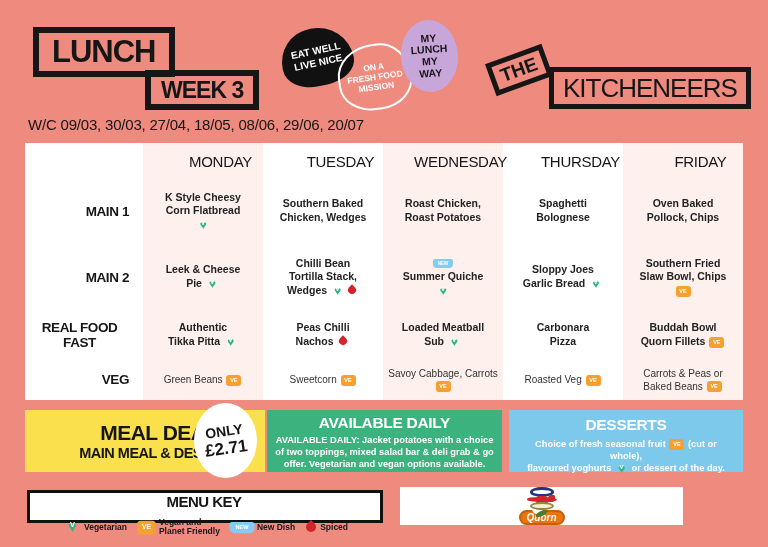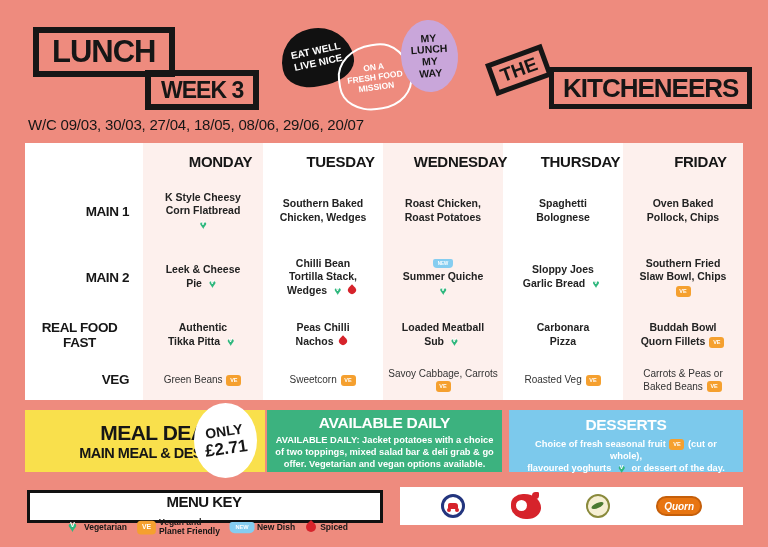--- a/index.html
+++ b/index.html
@@ -14,36 +14,36 @@
   .badge{position:absolute;display:flex;align-items:center;justify-content:center;text-align:center;font-weight:900;}
   .badge-eatwell{left:281px;top:28px;width:72px;height:58px;background:#111;color:#fff;
     border-radius:48% 52% 45% 45% / 60% 65% 38% 40%;transform:rotate(-12deg);font-size:10px;line-height:1.2;}
   .badge-mission{left:338px;top:44px;width:70px;height:62px;border:2px solid #fff;color:#fff;
     border-radius:55% 45% 50% 50% / 50% 60% 48% 45%;transform:rotate(-8deg);font-size:8.5px;line-height:1.2;}
   .badge-mylunch{left:401px;top:20px;width:57px;height:72px;background:#c9a6da;color:#161616;
     border-radius:50%;transform:rotate(-4deg);font-size:10.5px;line-height:1.12;}
   .the-box{position:absolute;left:489px;top:53px;border:5px solid #161616;padding:0 6px;
     font-size:19px;font-weight:900;line-height:24px;transform:rotate(-20deg);}
   .kitch-box{position:absolute;left:549px;top:67px;border:5px solid #161616;padding:1px 9px;
-    font-size:26px;font-weight:700;letter-spacing:-1px;line-height:30px;}
+    font-size:26px;font-weight:400;letter-spacing:-1px;line-height:30px;}
   .wc-line{position:absolute;left:28px;top:116px;font-size:15px;font-weight:400;letter-spacing:-0.2px;}
 
   
   .menu-table{position:absolute;left:25px;top:143px;width:718px;height:257px;background:#fff;display:flex;}
   .col{display:flex;flex-direction:column;}
   .col.label-col{width:118px;}
   .col.day-col{width:120px;}
   .col.tint{background:#fdf0ed;}
   .cell{display:flex;flex-direction:column;align-items:center;justify-content:center;text-align:center;padding:0 5px;box-sizing:border-box;}
   .r-head{height:36px;}
   .r-0{height:64px;}
   .r-1{height:68px;}
   .r-2{height:48px;}
   .r-3{height:41px;}
-  .day-header{font-size:15px;font-weight:700;letter-spacing:-0.3px;padding-left:40px;}
+  .day-header{font-size:15px;font-weight:400;letter-spacing:-0.3px;padding-left:40px;}
   .row-label{align-items:flex-end;padding-right:14px;font-size:13.5px;font-weight:700;letter-spacing:-0.4px;}
   .dish{font-size:10.5px;font-weight:700;line-height:1.3;color:#222;}
   .dish.plain{font-weight:400;font-size:10px;color:#333;}
   .line{min-height:5px;}
 
   
   .ic{display:inline-block;vertical-align:middle;margin:0 1px;}
   .ic-veg{position:relative;width:13px;height:12px;}
   .ic-veg .hh{position:absolute;left:0;top:0;width:13px;text-align:center;font-size:12px;line-height:12px;color:#2eb77d;}
   .ic-veg .hl{position:absolute;left:0;top:1px;width:13px;text-align:center;font-size:6px;font-weight:700;color:#fff;}
@@ -71,22 +71,22 @@
   .desserts-box .box-body{margin-top:4px;}
 
   
   .menu-key{position:absolute;left:27px;top:490px;width:356px;height:33px;background:#fff;border:3px solid #111;
     box-sizing:border-box;display:flex;align-items:center;padding:0 8px 0 10px;gap:8px;flex-direction:column;}
   .menu-key .mk-title{font-size:15px;font-weight:900;letter-spacing:-0.5px;margin-right:4px;}
   .key-item{display:flex;align-items:center;gap:3px;}
   .key-item .ic{transform:scale(1.25);margin:0 2px;}
   .key-item .ic-spiced{transform:rotate(45deg) scale(1.25);}
   .key-label{font-size:8.5px;font-weight:700;line-height:1.1;}
-  .logos-bar{position:absolute;left:400px;top:487px;width:343px;height:38px;background:#fff;
-    display:flex;align-items:center;justify-content:space-around;padding:0 18px;box-sizing:border-box;}
+  .logos-bar{position:absolute;left:400px;top:487px;width:283px;height:38px;background:#fff;
+    display:flex;align-items:center;justify-content:space-around;padding:0 18px;box-sizing:border-box;flex-direction:column;}
   .logo-tractor{width:24px;height:24px;border-radius:50%;border:3px solid #23357e;background:#fff;position:relative;box-sizing:border-box;}
   .logo-tractor::before{content:"";position:absolute;left:4px;top:6px;width:10px;height:6px;background:#d6232b;border-radius:2px 3px 1px 1px;}
   .logo-tractor::after{content:"";position:absolute;left:3px;top:11px;width:4px;height:4px;background:#d6232b;border-radius:50%;box-shadow:8px 0 0 #d6232b;}
   .logo-cert{width:30px;height:25px;background:#d6232b;border-radius:40% 55% 45% 50%;position:relative;}
   .logo-cert::before{content:"";position:absolute;left:5px;top:6px;width:11px;height:11px;background:#fff;border-radius:50%;}
   .logo-cert::after{content:"";position:absolute;right:2px;top:-2px;width:7px;height:7px;background:#d6232b;border-radius:50% 20% 50% 20%;}
   .logo-leaf{width:24px;height:24px;border-radius:50%;border:2px solid #8a8a3c;background:#f6efd3;position:relative;box-sizing:border-box;}
   .logo-leaf::before{content:"";position:absolute;left:3px;top:7px;width:13px;height:5px;background:#4c7a32;border-radius:50% 50% 50% 50%;transform:rotate(-25deg);}
   .logo-quorn{min-width:46px;height:20px;background:#e87511;border:2px solid #c55f0a;border-radius:11px;
     color:#fff;font-size:10px;font-weight:900;font-style:italic;display:flex;align-items:center;justify-content:center;box-sizing:border-box;}

